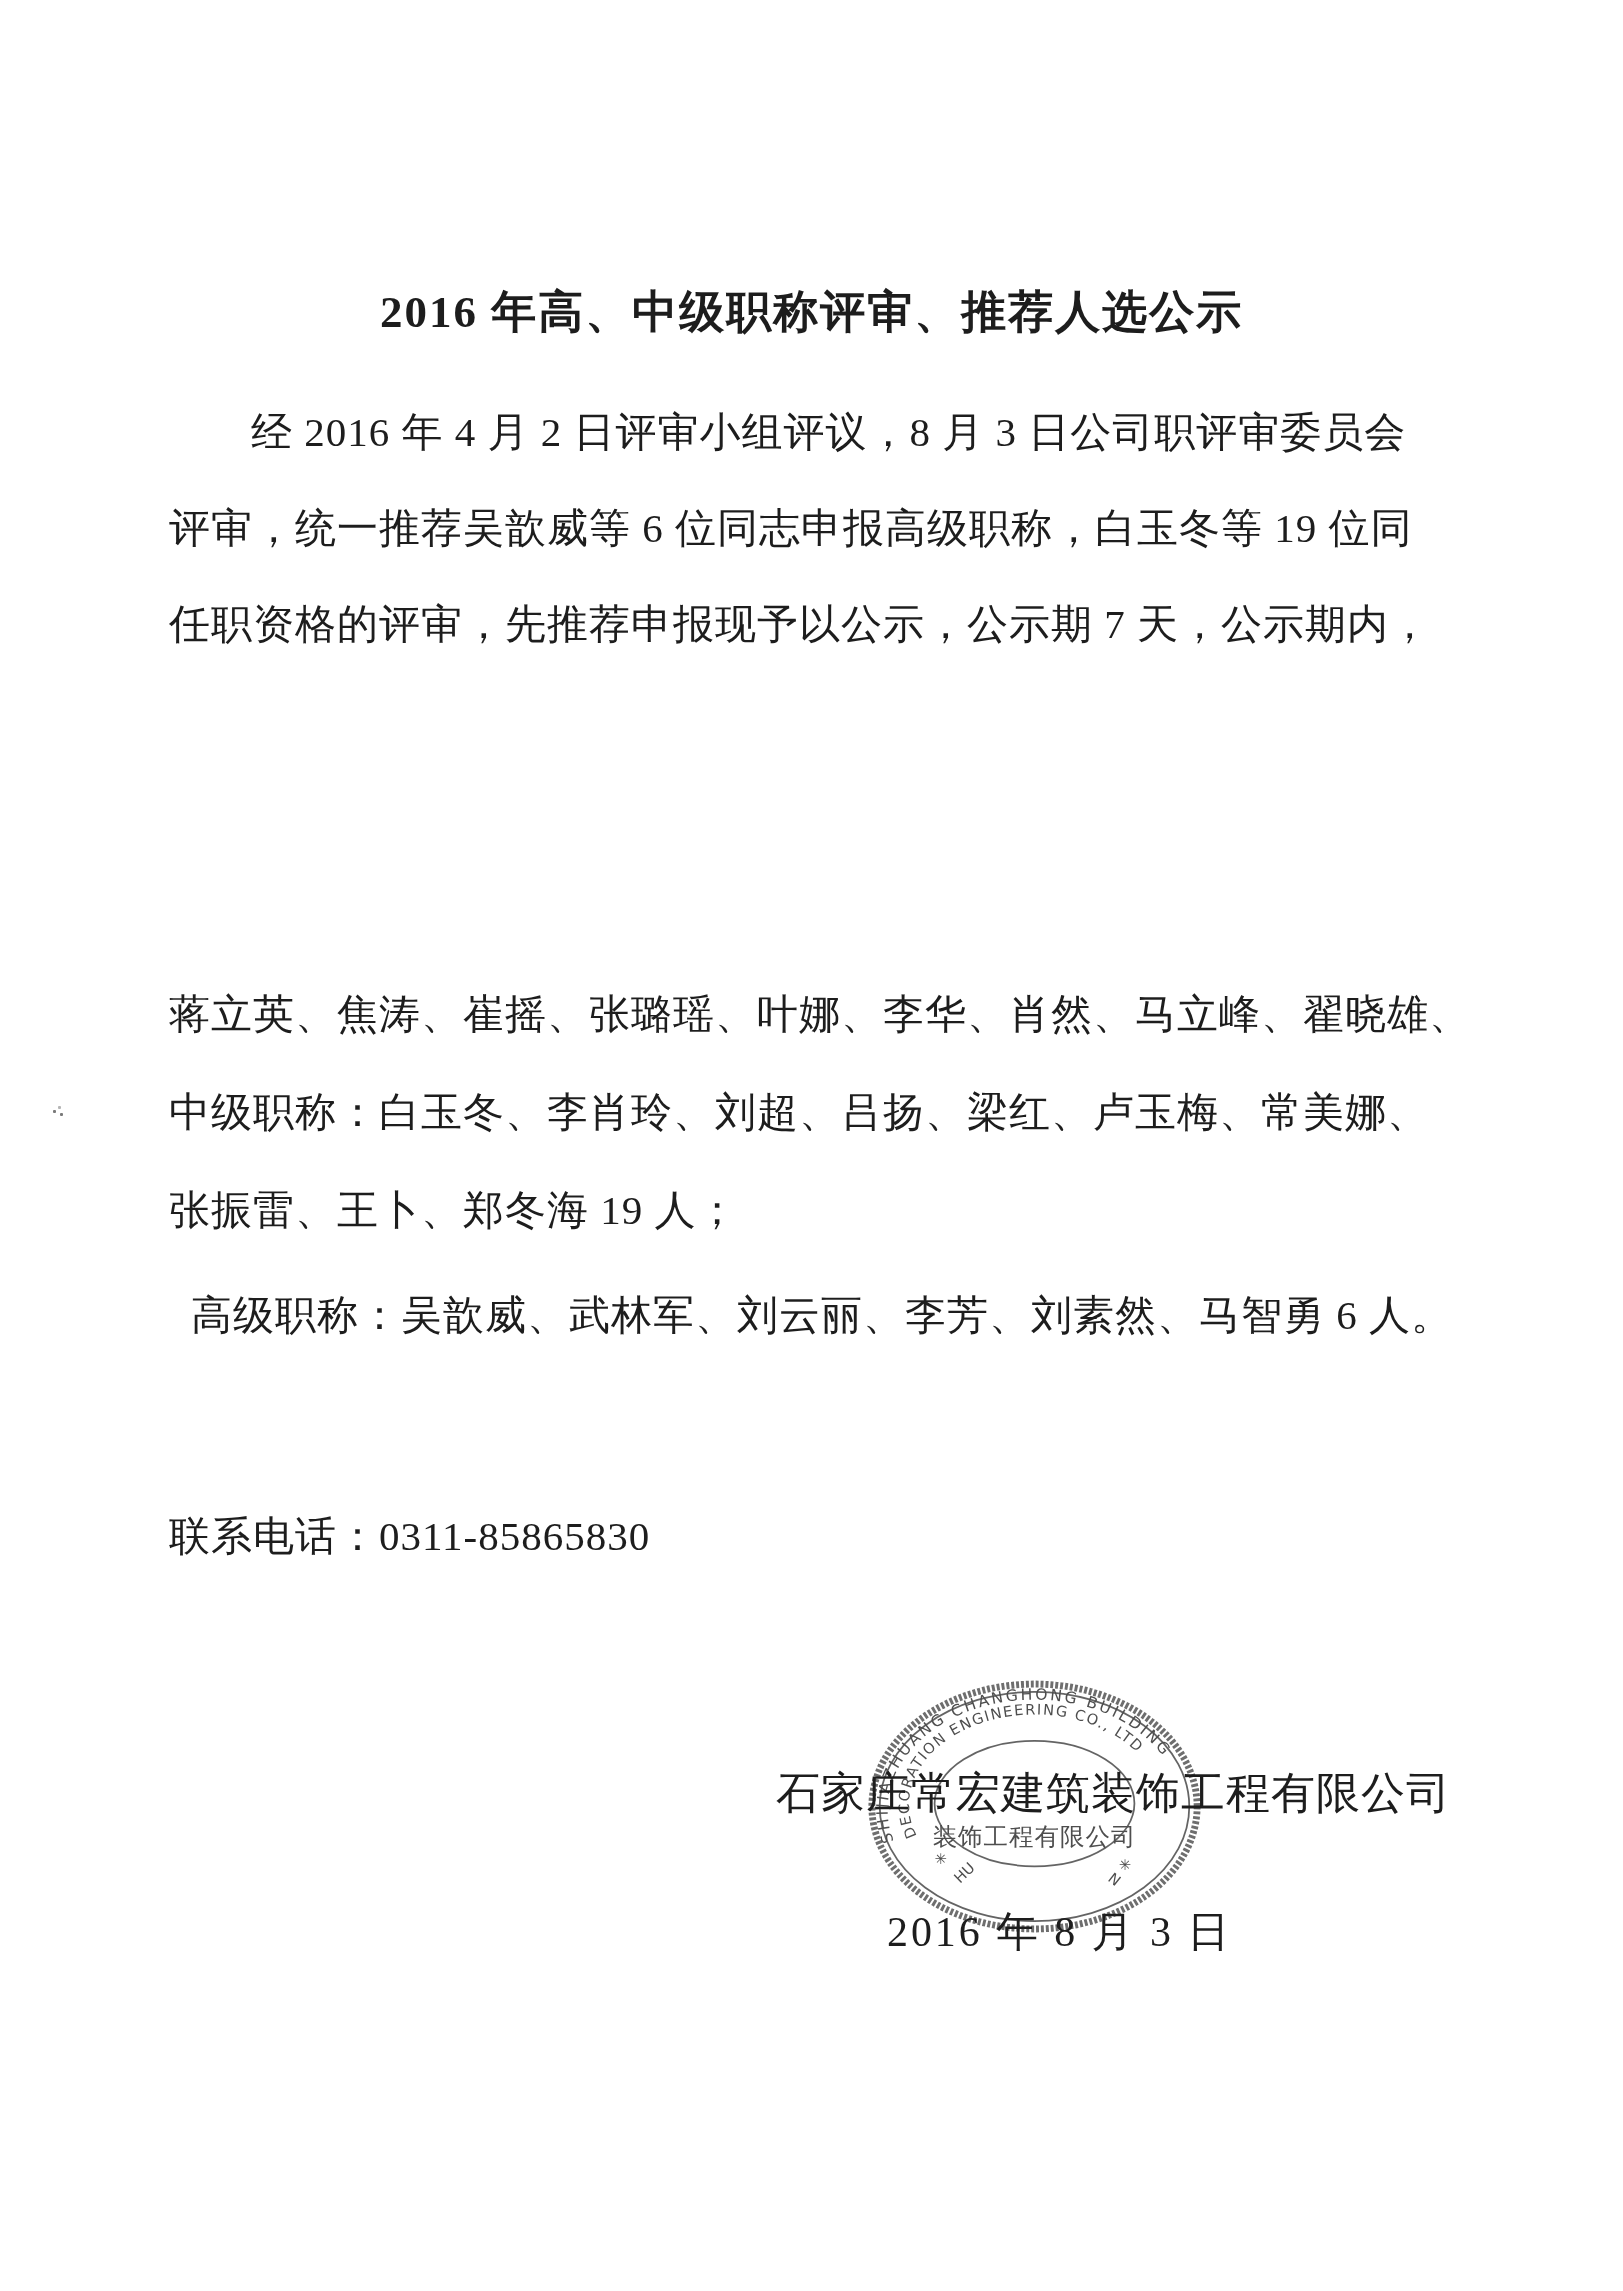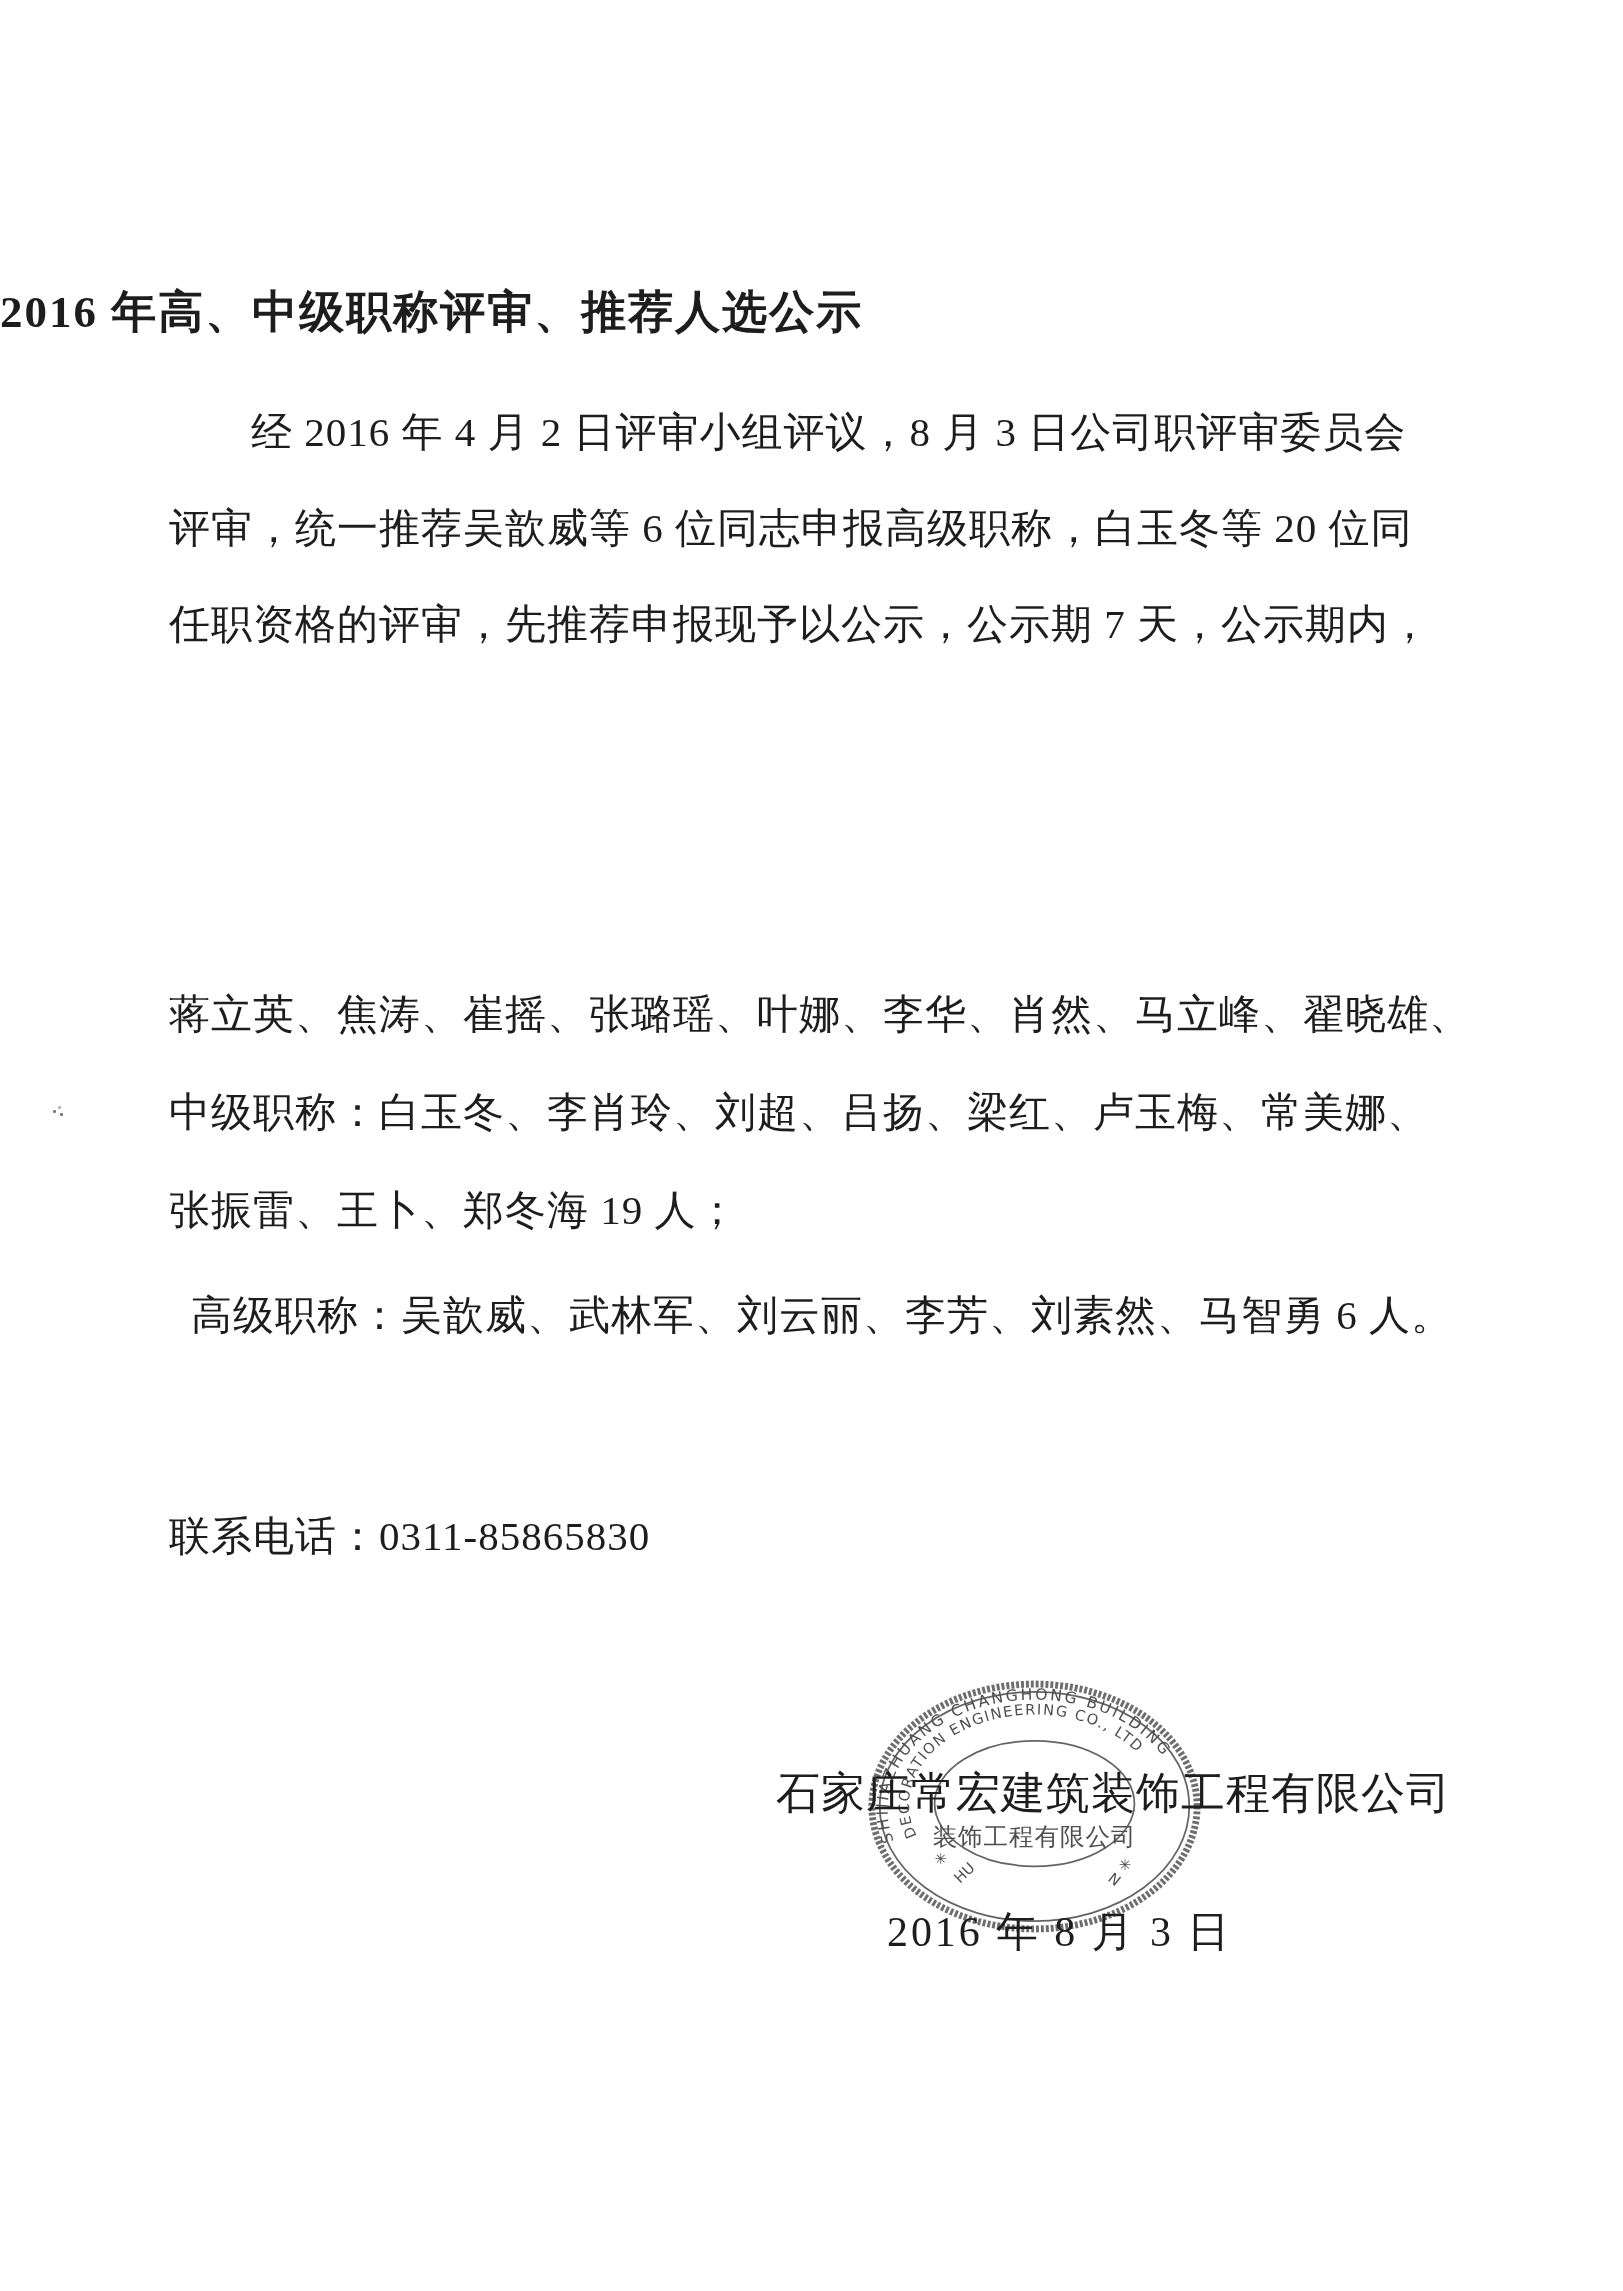--- a/index.html
+++ b/index.html
@@ -7,21 +7,21 @@
     position:relative;
     width:1623px;height:2292px;
     background:#ffffff;
     color:#1d1d1d;
     font-family:"Liberation Serif","DejaVu Serif",serif;
     overflow:hidden;
     margin:0 auto;
   }
   .title{
     position:absolute;top:282px;left:0;right:0;
-    text-align:left;
+    text-align:center;
     font-size:45px;font-weight:bold;letter-spacing:2px;
     white-space:nowrap;
   }
   .para{
     position:absolute;left:169px;width:1284px;
     font-size:41px;letter-spacing:1px;
   }
   .line{white-space:nowrap;}
   .p1{top:384px;line-height:96px;}
   .p1 .line.first{text-indent:82px;}
@@ -61,21 +61,21 @@
 </style>
 </head>
 <body>
 
 <div class="page">
 
   <div class="title">2016 年高、中级职称评审、推荐人选公示</div>
 
   <div class="para p1">
     <div class="line first">经 2016 年 4 月 2 日评审小组评议，8 月 3 日公司职评审委员会</div>
-    <div class="line">评审，统一推荐吴歆威等 6 位同志申报高级职称，白玉冬等 20 位同</div>
+    <div class="line">评审，统一推荐吴歆威等 6 位同志申报高级职称，白玉冬等 19 位同</div>
     <div class="line">任职资格的评审，先推荐申报现予以公示，公示期 7 天，公示期内，</div>
   </div>
 
   <div class="para p2">
     <div class="line">蒋立英、焦涛、崔摇、张璐瑶、叶娜、李华、肖然、马立峰、翟晓雄、</div>
     <div class="line">中级职称：白玉冬、李肖玲、刘超、吕扬、梁红、卢玉梅、常美娜、</div>
     <div class="line">张振雷、王卜、郑冬海 19 人；</div>
   </div>
 
   <div class="para p3">

